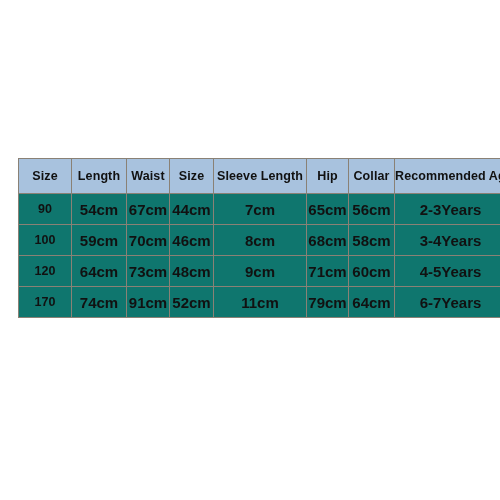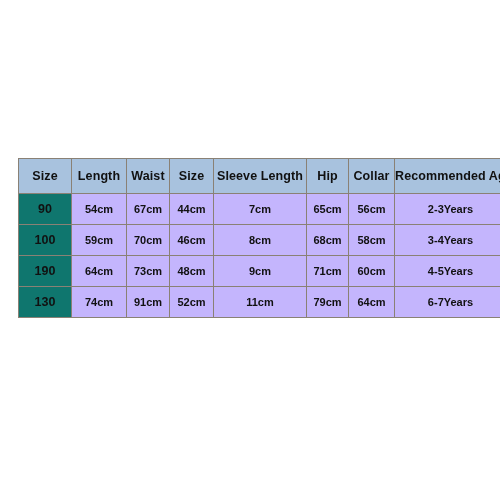--- a/index.html
+++ b/index.html
@@ -42,22 +42,22 @@
 
   table.size-chart thead th {
     height: 34px;
     background: #a8c2de;
     font-size: 12.5px;
     letter-spacing: 0.1px;
   }
 
   table.size-chart tbody td {
     height: 30px;
-    background: #c4b5fd;
-    font-size: 11px;
+    background: #0f766e;
+    font-size: 15px;
   }
 
   table.size-chart tbody td.size-cell {
     background: #0f766e;
     font-size: 12.5px;
   }
 
   
   col.c-size    { width: 53px; }
   col.c-length  { width: 55px; }
@@ -110,31 +110,31 @@
         <td class="size-cell">100</td>
         <td>59cm</td>
         <td>70cm</td>
         <td>46cm</td>
         <td>8cm</td>
         <td>68cm</td>
         <td>58cm</td>
         <td>3-4Years</td>
       </tr>
       <tr>
-        <td class="size-cell">190</td>
+        <td class="size-cell">120</td>
         <td>64cm</td>
         <td>73cm</td>
         <td>48cm</td>
         <td>9cm</td>
         <td>71cm</td>
         <td>60cm</td>
         <td>4-5Years</td>
       </tr>
       <tr>
-        <td class="size-cell">130</td>
+        <td class="size-cell">170</td>
         <td>74cm</td>
         <td>91cm</td>
         <td>52cm</td>
         <td>11cm</td>
         <td>79cm</td>
         <td>64cm</td>
         <td>6-7Years</td>
       </tr>
     </tbody>
   </table>

